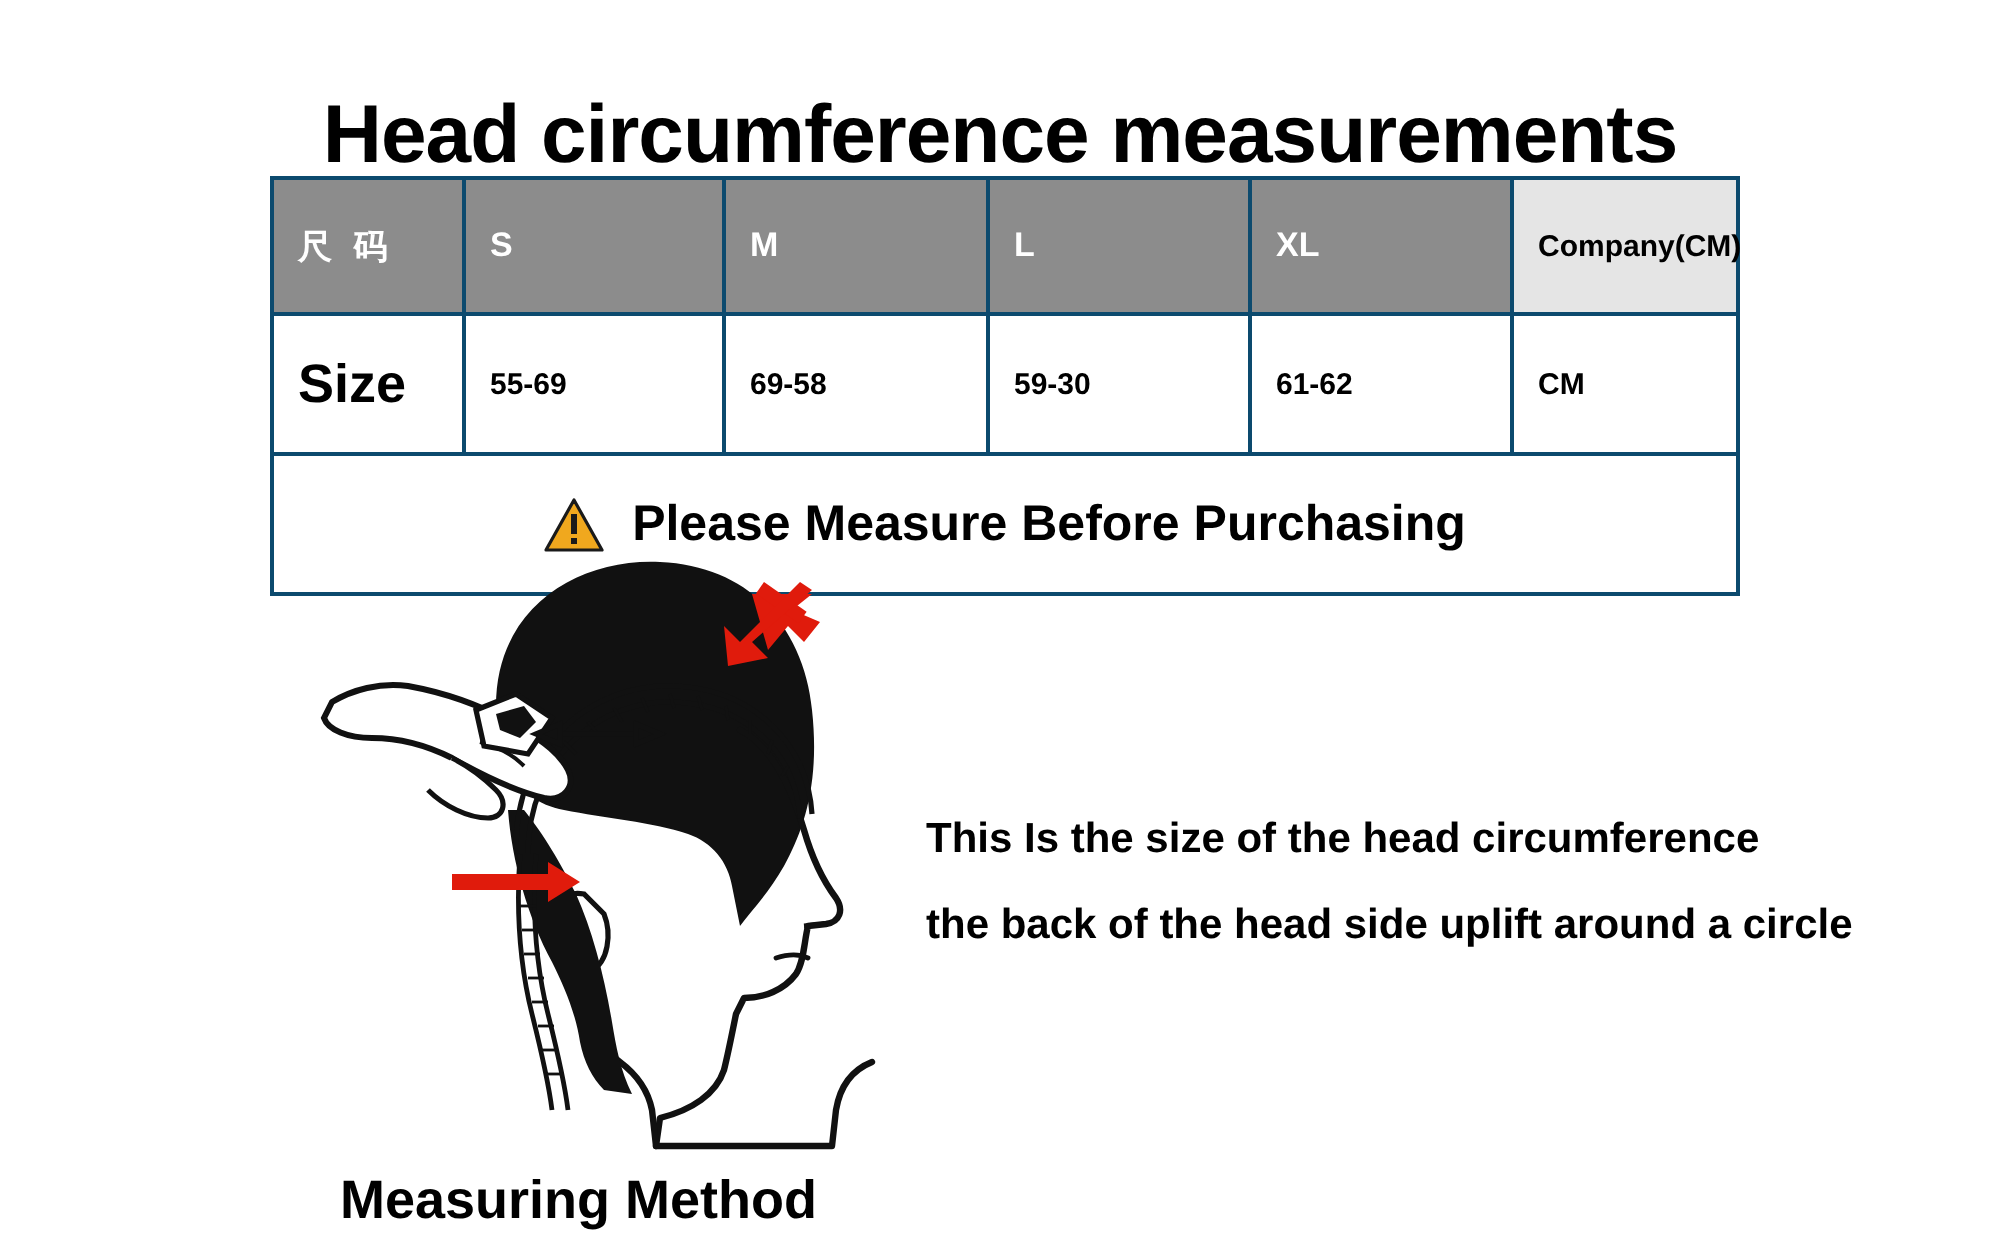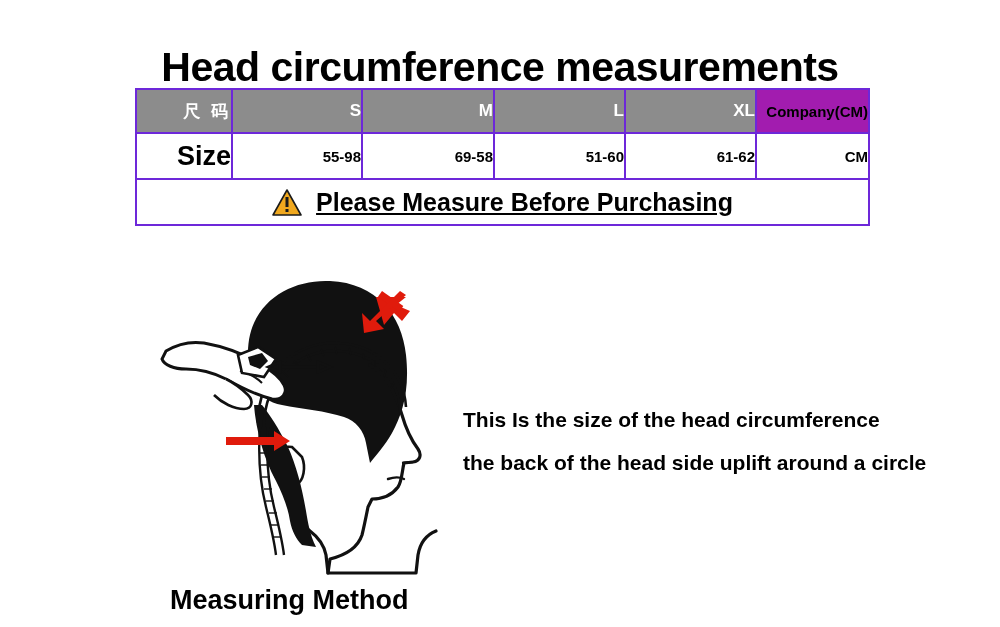--- a/index.html
+++ b/index.html
@@ -33,57 +33,56 @@
   
   #size-table {
     position: absolute;
     top: 88px;
     left: 135px;
     width: 733px;
     border-collapse: collapse;
     table-layout: fixed;
   }
   #size-table td {
-    border: 2px solid #6d28d9;
-    text-align: right;
+    border: 2px solid #0c4a6e;
+    text-align: left;
     vertical-align: middle;
-    padding: 0;
+    padding: 12px;
   }
   .row-head td {
     height: 42px;
     background: #8c8c8c;
     color: #ffffff;
     font-size: 17px;
     font-weight: bold;
   }
   .row-head td.cell-label {
     background: #8c8c8c;
     font-size: 17px;
     letter-spacing: 3px;
   }
   .row-head td.cell-company {
-    background: #a21caf;
+    background: #e5e5e5;
     color: #000000;
     font-size: 15px;
     font-weight: bold;
   }
   .row-values td {
     height: 44px;
     font-size: 15px;
     font-weight: bold;
     background: #ffffff;
   }
   .row-values td.cell-size-word {
     font-size: 27px;
     font-weight: bold;
   }
   .row-note td {
     height: 44px;
     background: #ffffff;
-    text-decoration: underline;
   }
   .note-inner {
     display: flex;
     align-items: center;
     justify-content: center;
     gap: 14px;
   }
   .note-text {
     font-size: 25px;
     font-weight: bold;
@@ -155,23 +154,23 @@
     <tr class="row-head">
       <td class="cell-label">尺 码</td>
       <td>S</td>
       <td>M</td>
       <td>L</td>
       <td>XL</td>
       <td class="cell-company">Company(CM)</td>
     </tr>
     <tr class="row-values">
       <td class="cell-size-word">Size</td>
-      <td>55-98</td>
+      <td>55-69</td>
       <td>69-58</td>
-      <td>51-60</td>
+      <td>59-30</td>
       <td>61-62</td>
       <td>CM</td>
     </tr>
     <tr class="row-note">
       <td colspan="6">
         <div class="note-inner">
           <span class="warn-icon">
             <svg width="30" height="27" viewBox="0 0 30 27" xmlns="http://www.w3.org/2000/svg">
               <polygon points="15,1 29,26 1,26" fill="#f0a81e" stroke="#1a1a1a" stroke-width="1.6" stroke-linejoin="round"></polygon>
               <rect x="13.5" y="8" width="3" height="10" fill="#1a1a1a"></rect>

